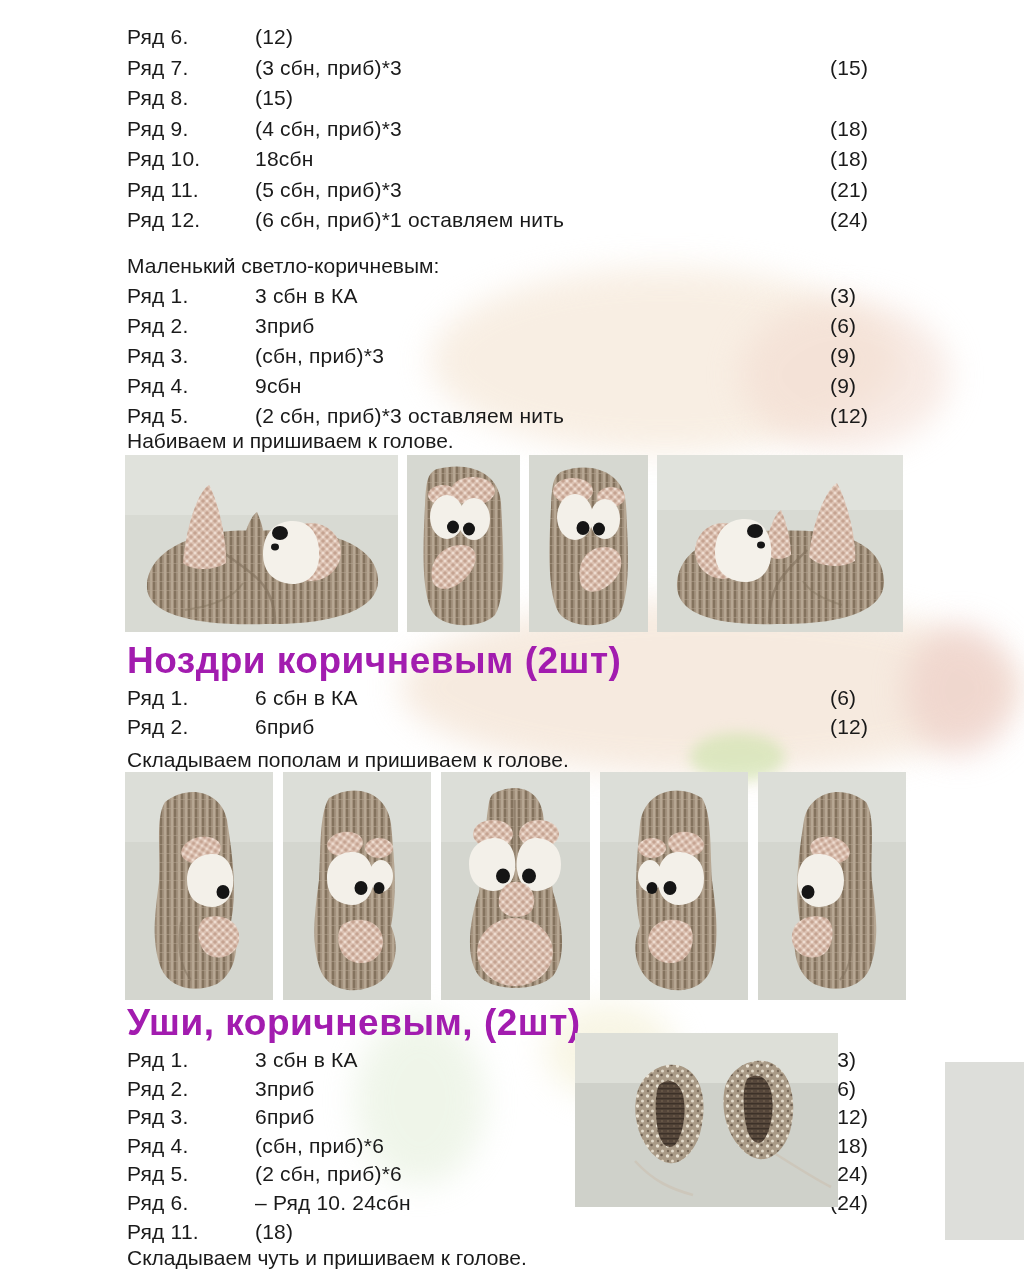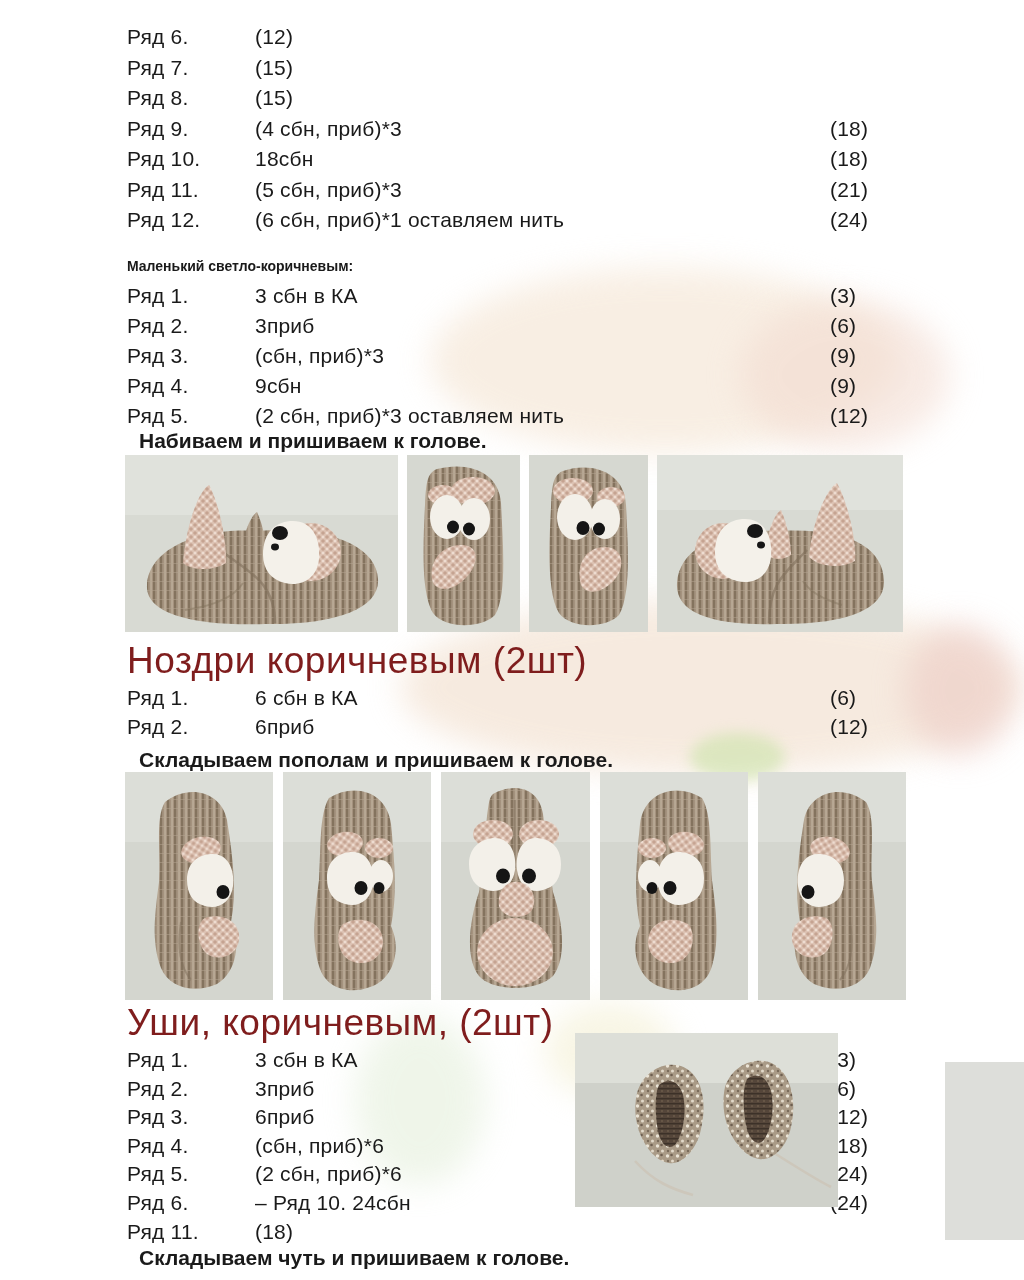--- a/index.html
+++ b/index.html
@@ -34,30 +34,30 @@
     letter-spacing:.2px;
   }
   .prow .cnt { text-align:left; }
   .s1 .prow  { height:30.5px; line-height:30.5px; }
   .s2 .prow  { height:30px;   line-height:30px; }
   .sn .prow  { height:28.5px; line-height:28.5px; }
   .se .prow  { height:28.6px; line-height:28.6px; }
 
   .sect-title {
     position:absolute; left:127px; z-index:2;
-    font-size:14px; font-weight:700; line-height:28px;
+    font-size:21px; font-weight:400; line-height:28px;
   }
   .note {
-    position:absolute; left:139px; z-index:2;
-    font-size:21px; font-weight:700; line-height:24px;
+    position:absolute; left:127px; z-index:2;
+    font-size:21px; font-weight:400; line-height:24px;
   }
   .red-head {
     position:absolute; left:127px; z-index:2;
-    font-size:37px; font-weight:400; letter-spacing:.5px;
-    color:#7f1d1d;
+    font-size:37px; font-weight:700; letter-spacing:.5px;
+    color:#a21caf;
   }
 
   
   .photos { position:absolute; left:125px; width:783px; display:flex; z-index:2; }
   .photos1 { top:455px; height:177px; gap:9px; }
   .photos2 { top:772px; height:228px; gap:10px; }
   .photo { height:100%; flex:none; }
   .photo svg { display:block; width:100%; height:100%; }
   .ears-photo { position:absolute; left:575px; top:1033px; width:263px; height:174px; z-index:2; }
   .ears-photo svg { display:block; width:100%; height:100%; }
@@ -108,20 +108,21 @@
 <div class="blob b7"></div>
 <div class="gray-band"></div>
 
 <div class="rows s1" style="top:22px;">
   <div class="prow">
     <span class="lab">Ряд 6.</span>
     <span class="cnt">(12)</span>
   </div>
   <div class="prow">
     <span class="lab">Ряд 7.</span>
+    <span class="ins">(3 сбн, приб)*3</span>
     <span class="cnt">(15)</span>
   </div>
   <div class="prow">
     <span class="lab">Ряд 8.</span>
     <span class="cnt">(15)</span>
   </div>
   <div class="prow">
     <span class="lab">Ряд 9.</span>
     <span class="ins">(4 сбн, приб)*3</span>
     <span class="cnt">(18)</span>

